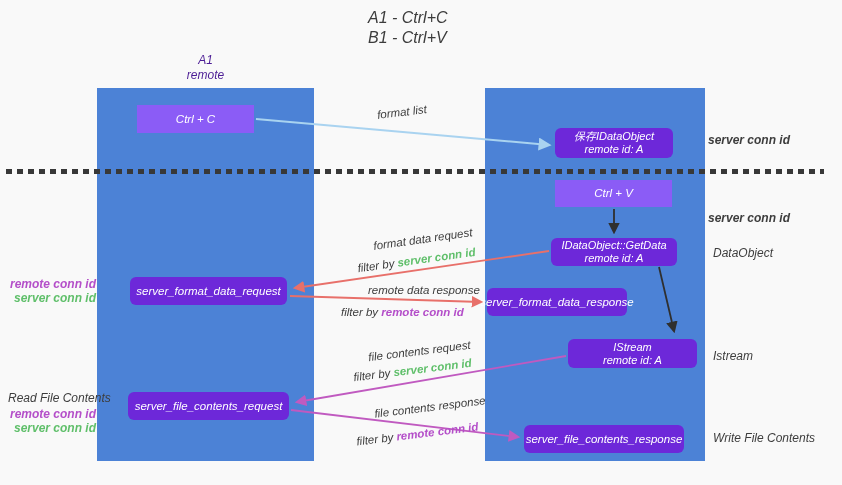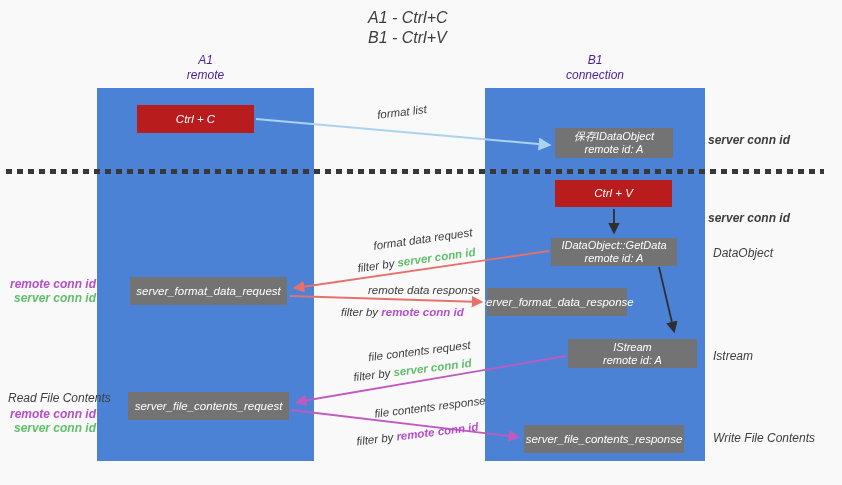--- a/index.html
+++ b/index.html
@@ -8,22 +8,22 @@
   .title { position:absolute; left:368px; top:8px; font-size:16px; line-height:20px;
            color:#3c3c3c; z-index:6; }
   .col-head { position:absolute; top:53px; font-size:12px; line-height:15px;
               text-align:center; color:#4c1d95; z-index:6; }
   .col { position:absolute; top:88px; height:373px; background:#4c82d6; z-index:1; }
   .dotted { position:absolute; left:6px; top:169px; width:818px; height:5px; z-index:2;
             background:repeating-linear-gradient(90deg,#383838 0 6px,transparent 6px 11px); }
   .node { position:absolute; display:flex; flex-direction:column; align-items:center;
           justify-content:center; color:#ffffff; text-align:center; z-index:3;
           font-size:11.5px; line-height:13px; white-space:nowrap; }
-  .green-node { background:#b91c1c; }
-  .orange-node { background:#737373; }
+  .green-node { background:#8b5cf6; }
+  .orange-node { background:#6d28d9;border-radius:6px; }
   .two-line { font-size:11px; }
   .arrows { position:absolute; left:0; top:0; z-index:4; pointer-events:none; }
   .lbl { position:absolute; font-size:11.5px; color:#3d3d3d; white-space:nowrap; z-index:5; }
   .rot { transform:rotate(-8deg); }
   .rot7 { transform:rotate(-7deg); }
   .green-t { color:#5fbf6a; font-weight:bold; }
   .purple-t { color:#b44ec9; font-weight:bold; }
   .side { position:absolute; font-size:12px; color:#3d3d3d; white-space:nowrap; z-index:5; }
   .stack { line-height:14px; text-align:right; }
 </style>
@@ -33,24 +33,20 @@
 <div class="canvas">
 
   <div class="title">
     <div>A1 - Ctrl+C</div>
     <div>B1 - Ctrl+V</div>
   </div>
 
   <div class="col-head" style="left:97px;width:217px">
     <div>A1</div>
     <div>remote</div>
-  </div>
-  <div class="col-head" style="left:485px;width:220px">
-    <div>B1</div>
-    <div>connection</div>
   </div>
 
   <div class="col" style="left:97px;width:217px"></div>
   <div class="col" style="left:485px;width:220px"></div>
 
   <div class="dotted"></div>
 
   <div class="node green-node" style="left:137px;top:105px;width:117px;height:28px">
     <div>Ctrl + C</div>
   </div>

